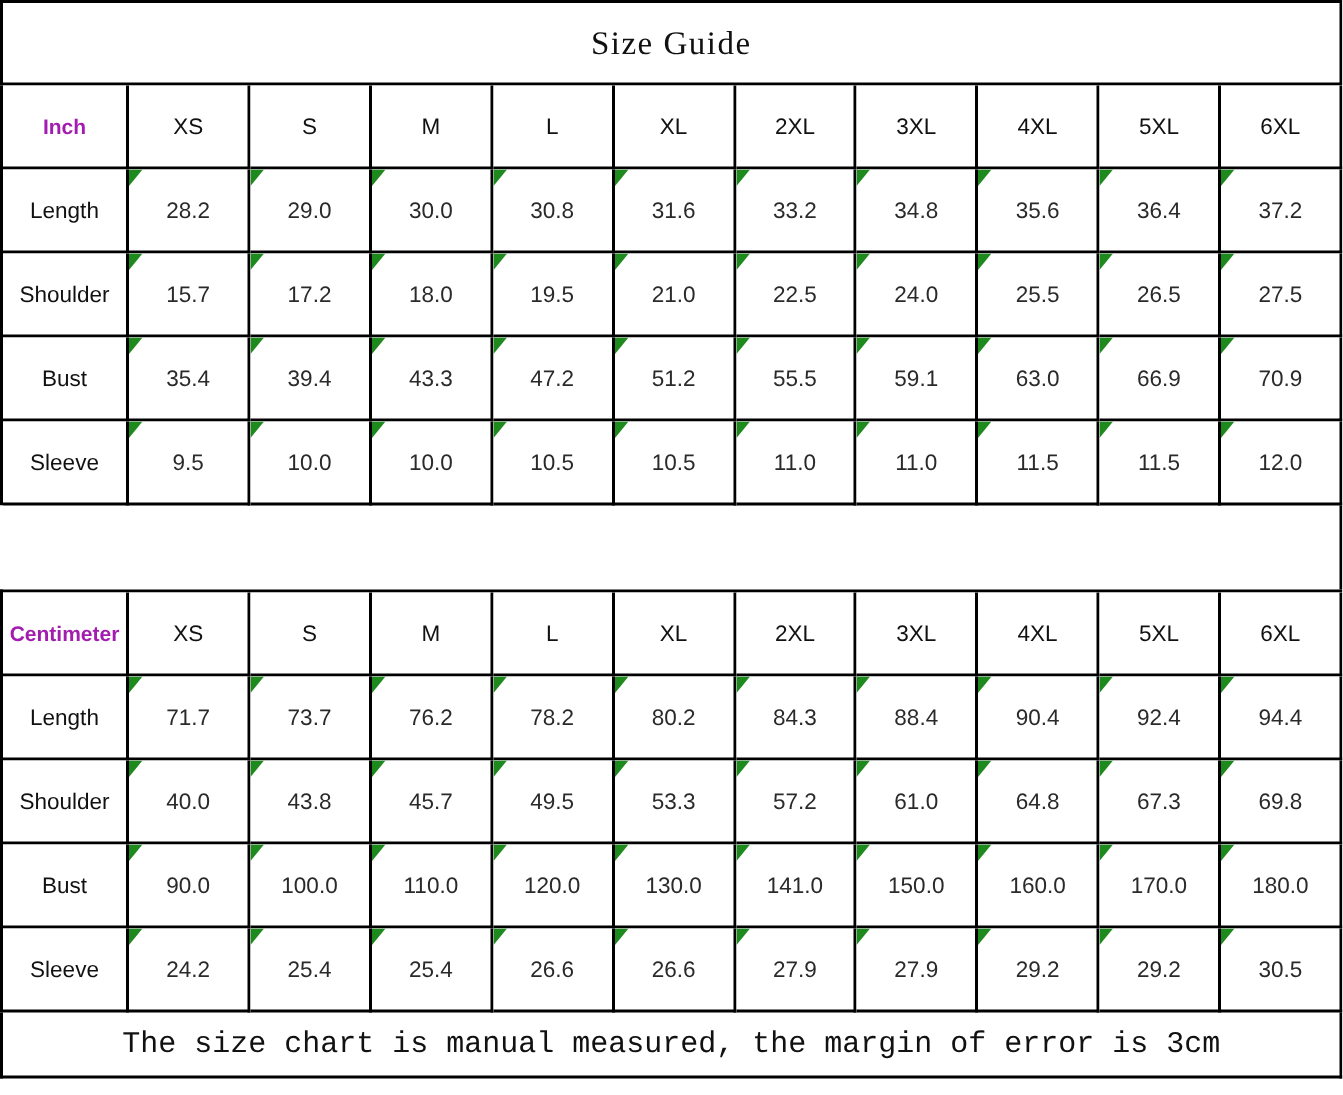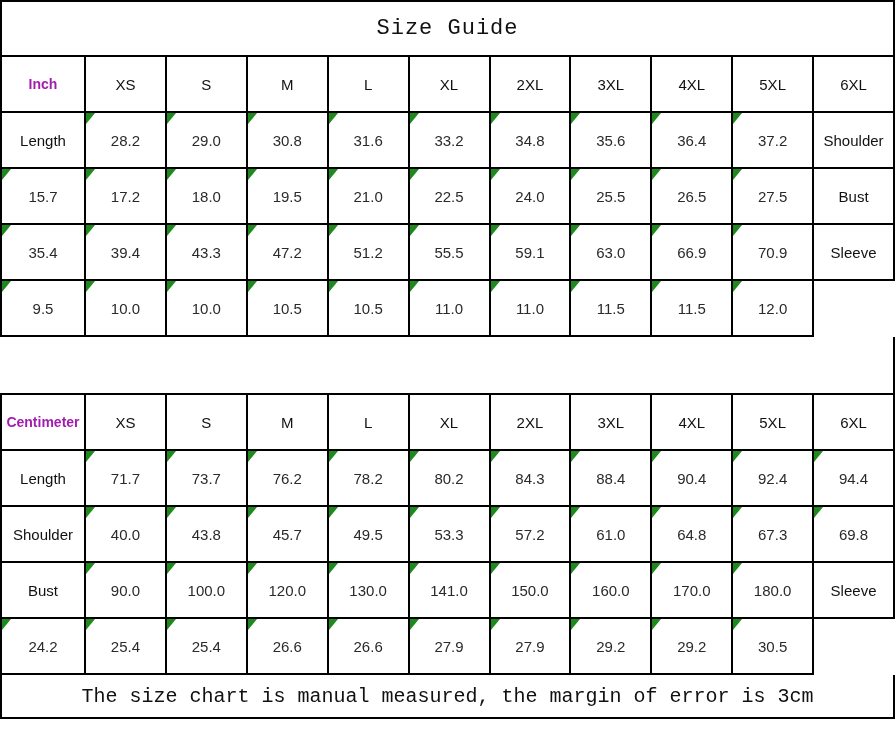--- a/index.html
+++ b/index.html
@@ -15,21 +15,21 @@
     overflow: hidden;
   }
 
   
   .title-row {
     height: 57px;
     border: 2px solid #000;
     display: flex;
     align-items: center;
     justify-content: center;
-    font-family: Liberation Mono, monospace;
+    font-family: Liberation Serif, serif;
     font-size: 22px;
     letter-spacing: 1px;
     color: #111;
   }
 
   
   .size-table {
     display: grid;
     grid-template-columns: 84px repeat(10, 1fr);
     grid-auto-rows: 56px;
@@ -139,20 +139,24 @@
       <div class="cell">
         <i class="flag"></i>
         <span>28.2</span>
       </div>
       <div class="cell">
         <i class="flag"></i>
         <span>29.0</span>
       </div>
       <div class="cell">
         <i class="flag"></i>
+        <span>30.0</span>
+      </div>
+      <div class="cell">
+        <i class="flag"></i>
         <span>30.8</span>
       </div>
       <div class="cell">
         <i class="flag"></i>
         <span>31.6</span>
       </div>
       <div class="cell">
         <i class="flag"></i>
         <span>33.2</span>
       </div>
@@ -431,20 +435,24 @@
       <div class="cell">
         <i class="flag"></i>
         <span>90.0</span>
       </div>
       <div class="cell">
         <i class="flag"></i>
         <span>100.0</span>
       </div>
       <div class="cell">
         <i class="flag"></i>
+        <span>110.0</span>
+      </div>
+      <div class="cell">
+        <i class="flag"></i>
         <span>120.0</span>
       </div>
       <div class="cell">
         <i class="flag"></i>
         <span>130.0</span>
       </div>
       <div class="cell">
         <i class="flag"></i>
         <span>141.0</span>
       </div>

